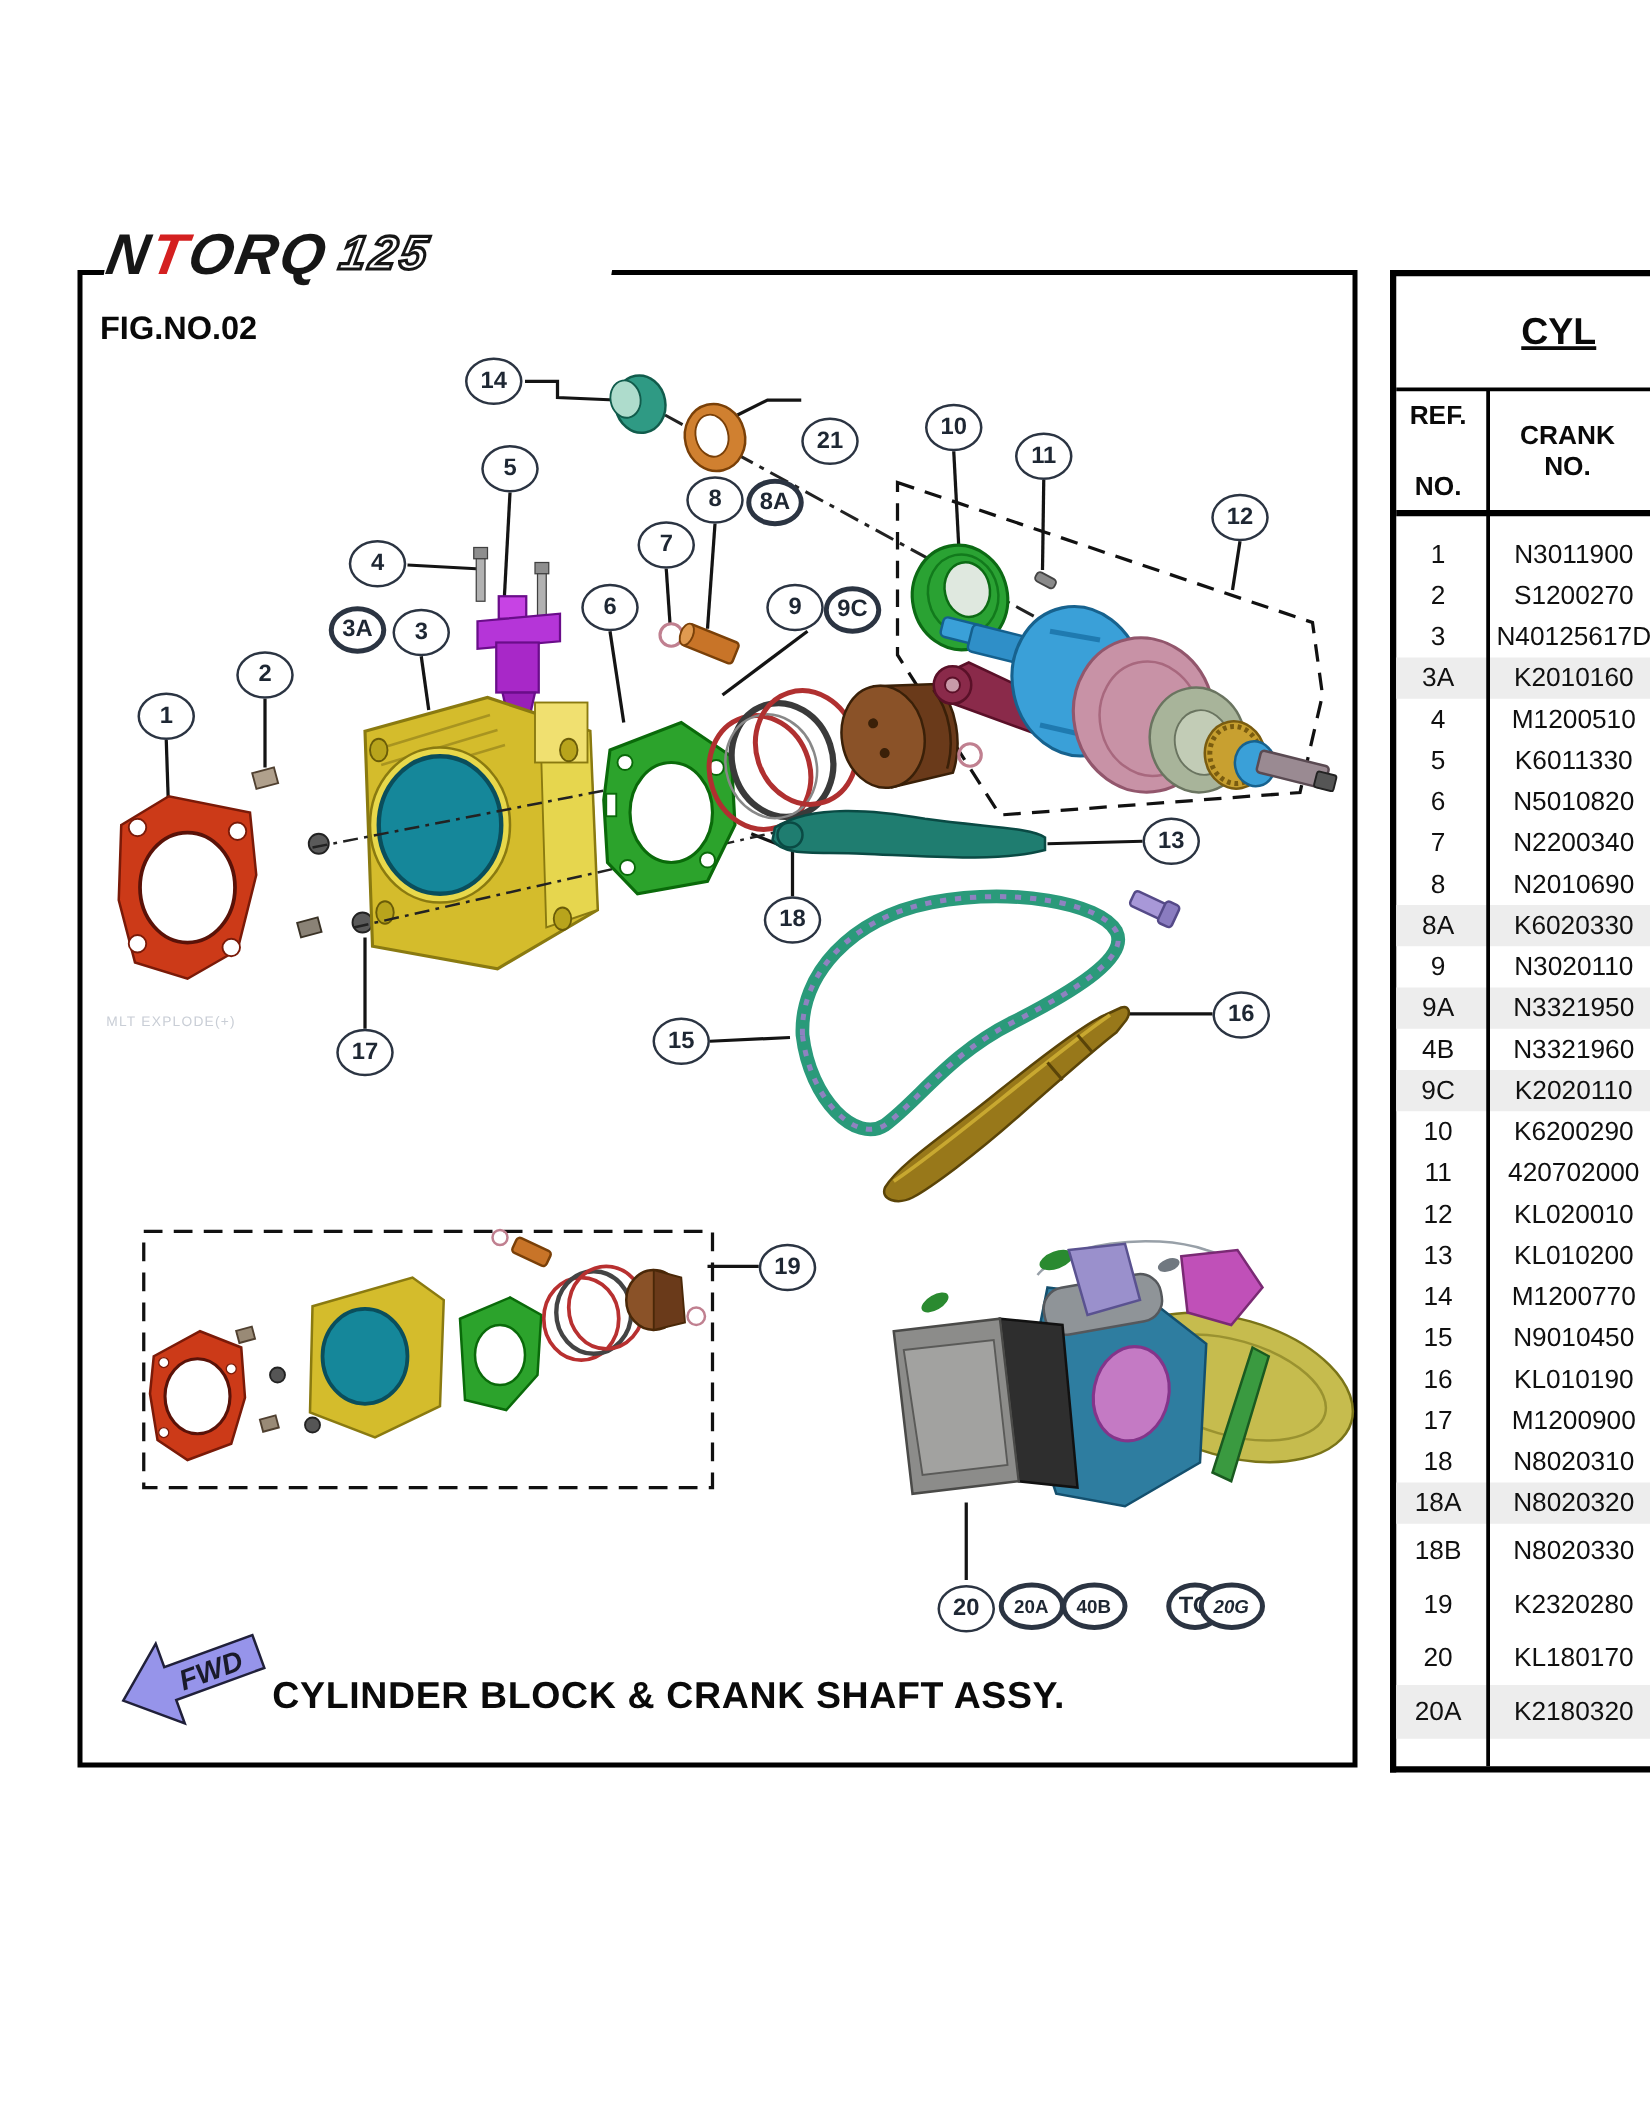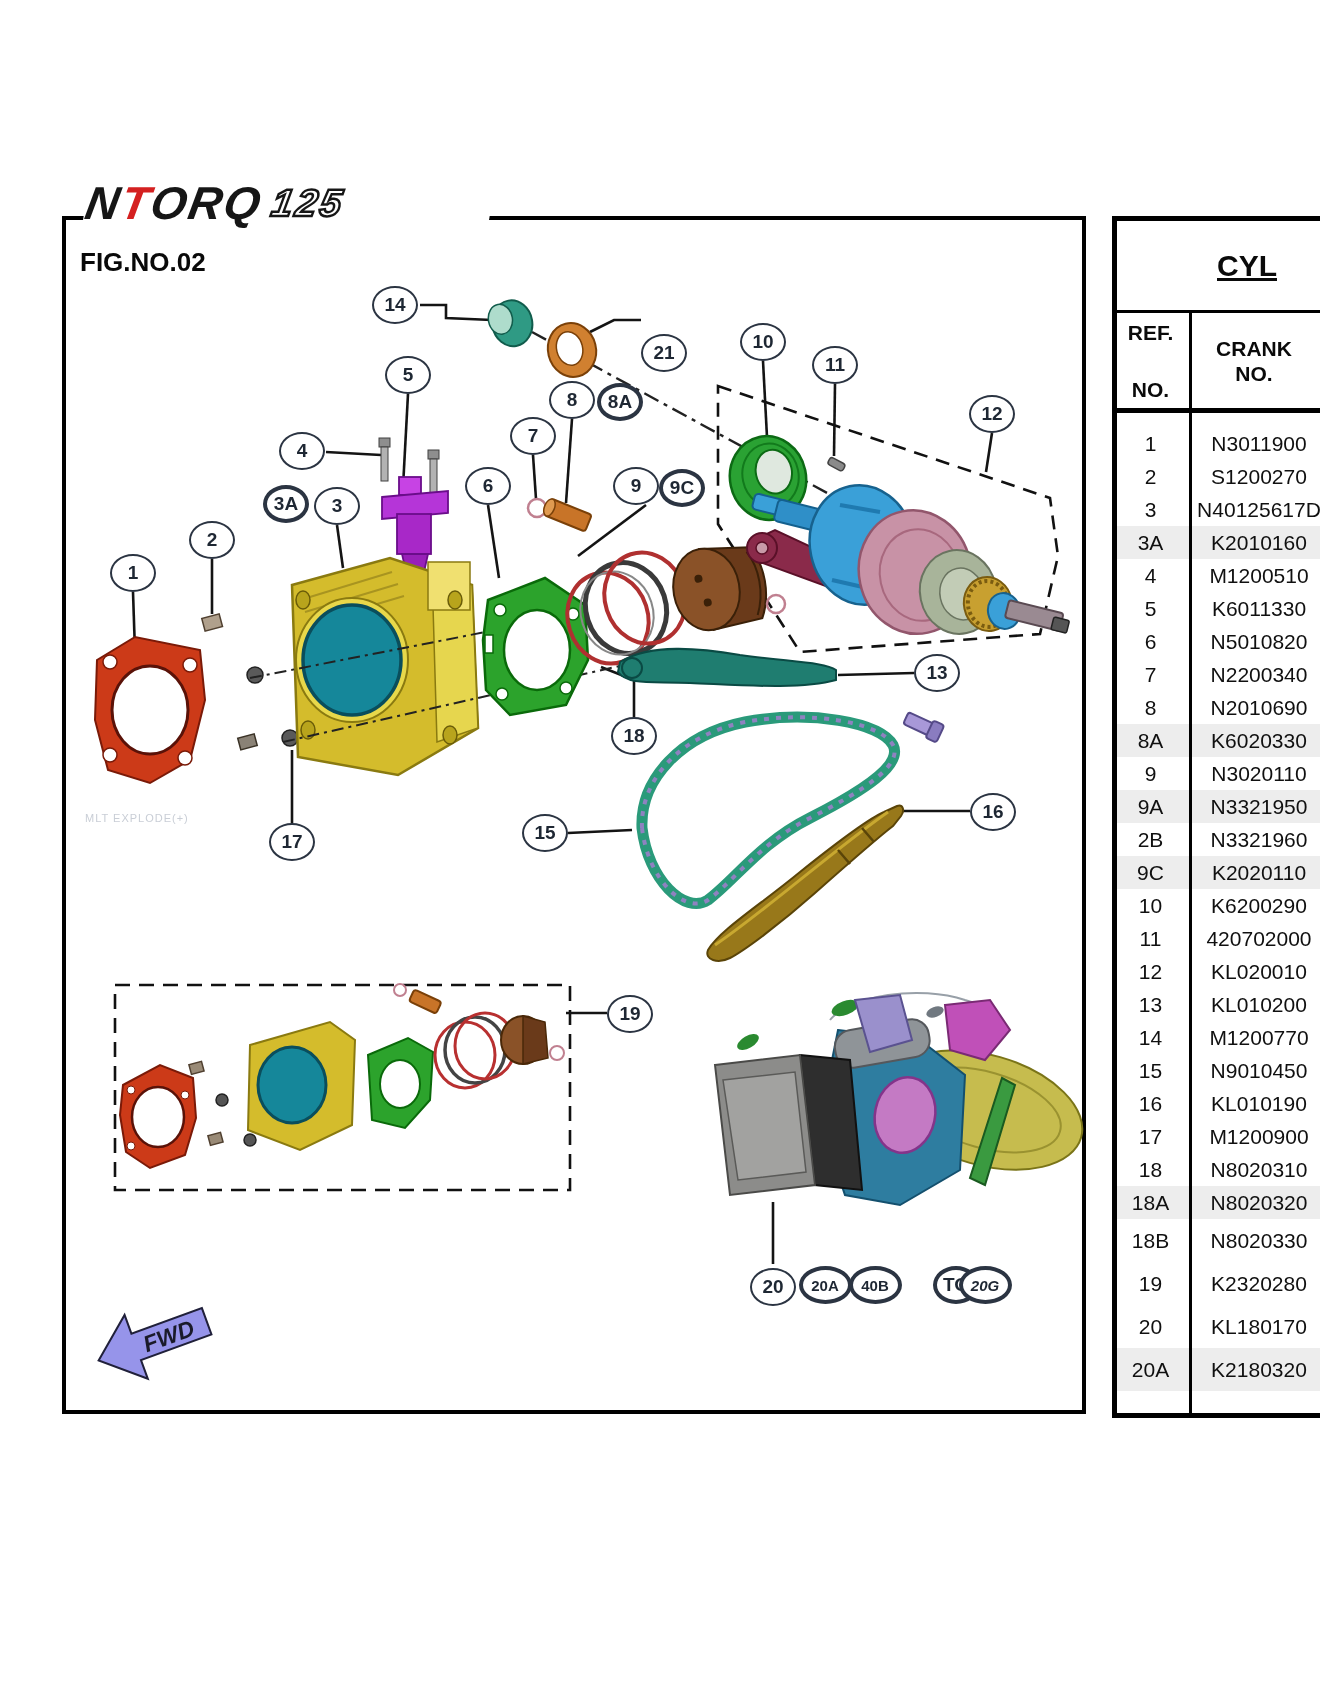--- a/index.html
+++ b/index.html
@@ -328,20 +328,21 @@
 
   <div id="logo">
     <span class="lg-black">N</span>
       <span class="lg-red">T</span>
       <span class="lg-black">ORQ</span>
       <span class="lg-125">125</span>
   </div>
 
   <div id="fig-no">FIG.NO.02</div>
   <div id="watermark">MLT EXPLODE(+)</div>
+  <div id="footer-title">CYLINDER BLOCK &amp; CRANK SHAFT ASSY.</div>
 
   <div id="parts-table">
     <div id="table-title">
       <span>CYL</span>
     </div>
     <div id="table-header">
       <div class="hcell hc-ref">
         <span>REF.</span>
         <span>NO.</span>
       </div>
@@ -393,21 +394,21 @@
         </div>
         <div class="trow">
           <div class="tref">9</div>
           <div class="tpart">N3020110</div>
         </div>
         <div class="trow shaded">
           <div class="tref">9A</div>
           <div class="tpart">N3321950</div>
         </div>
         <div class="trow">
-          <div class="tref">2B</div>
+          <div class="tref">4B</div>
           <div class="tpart">N3321960</div>
         </div>
         <div class="trow shaded">
           <div class="tref">9C</div>
           <div class="tpart">K2020110</div>
         </div>
         <div class="trow">
           <div class="tref">10</div>
           <div class="tpart">K6200290</div>
         </div>

